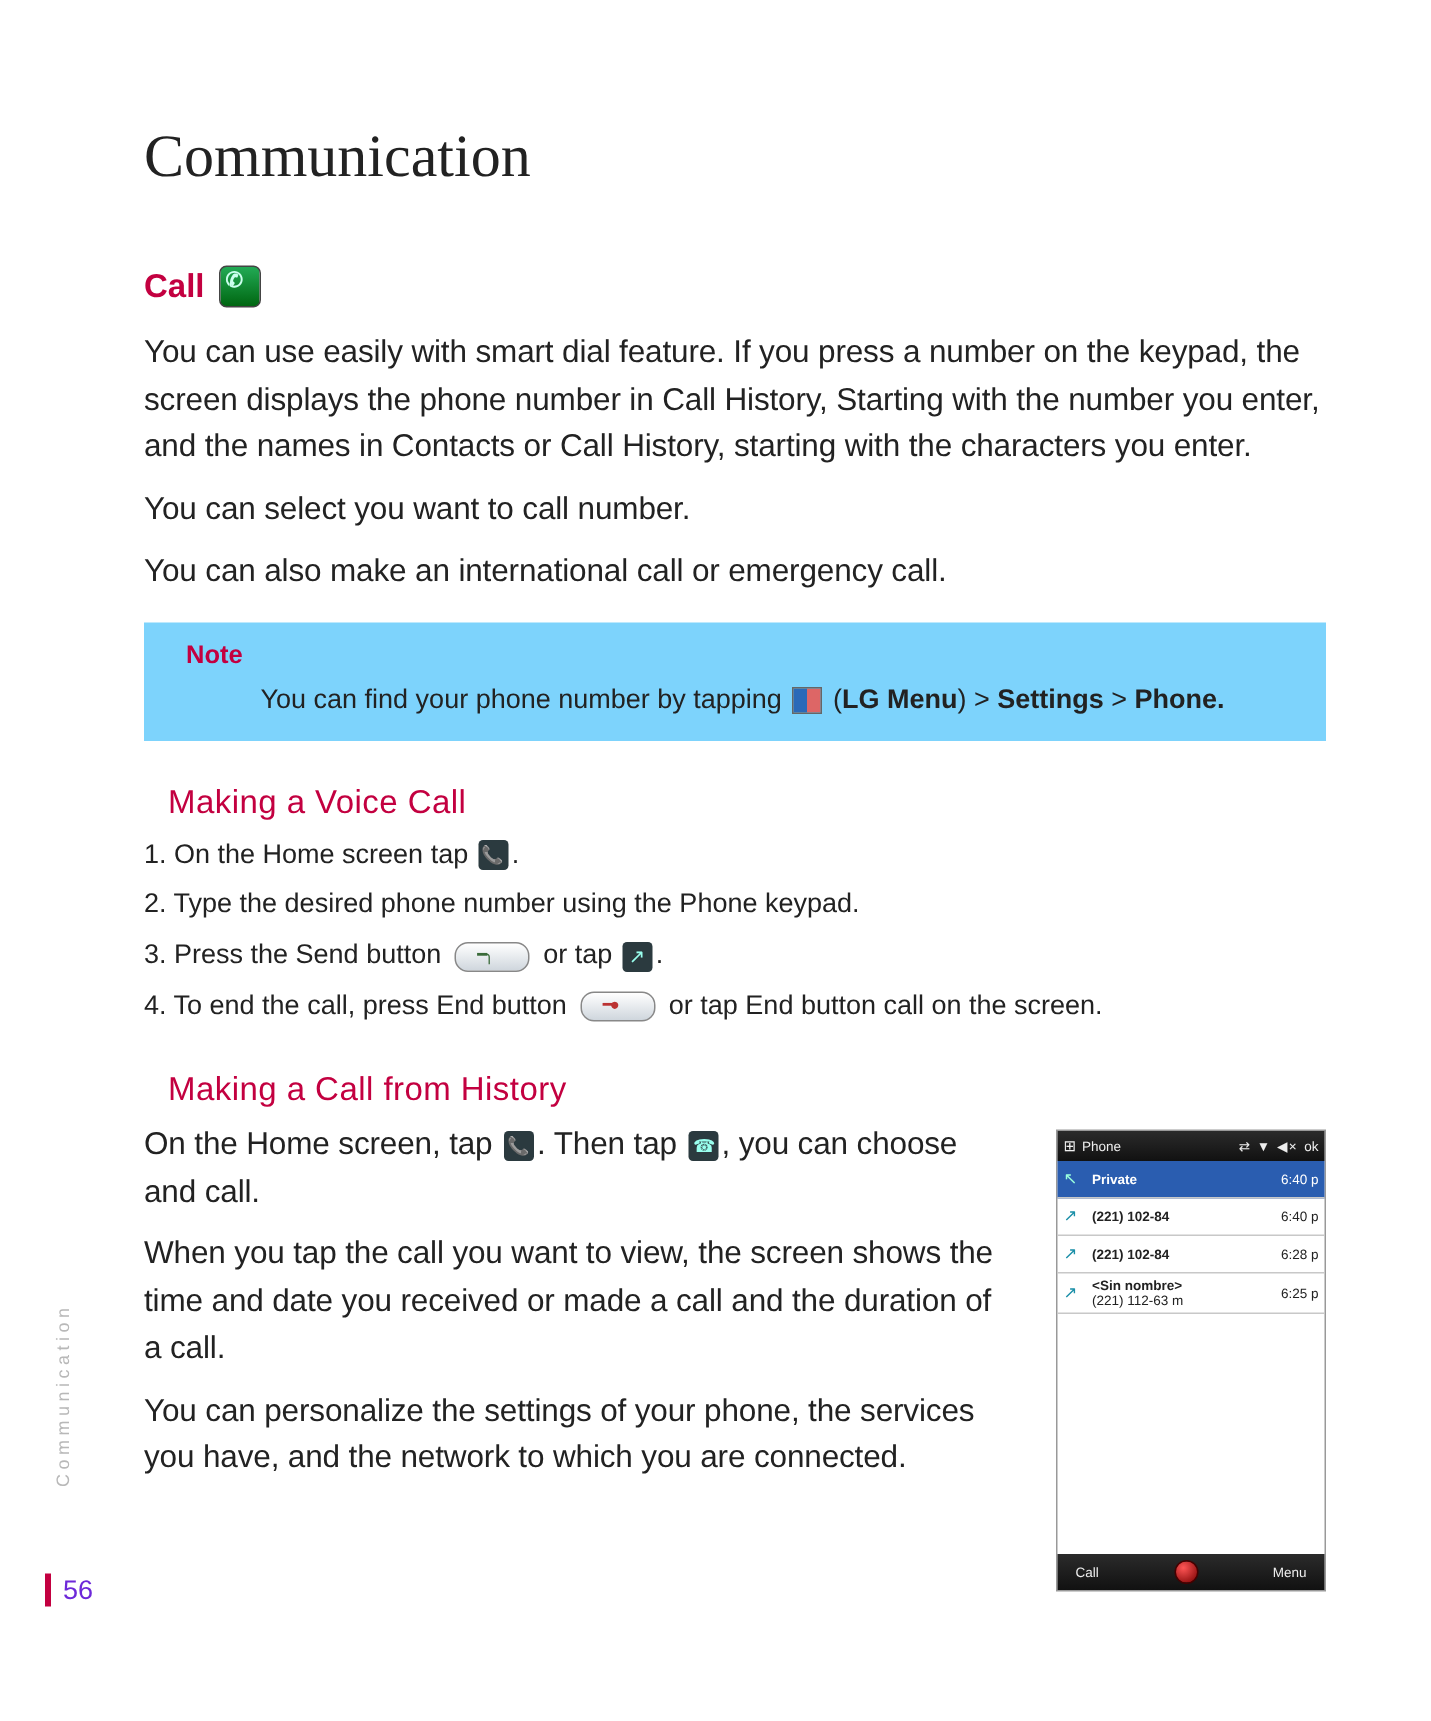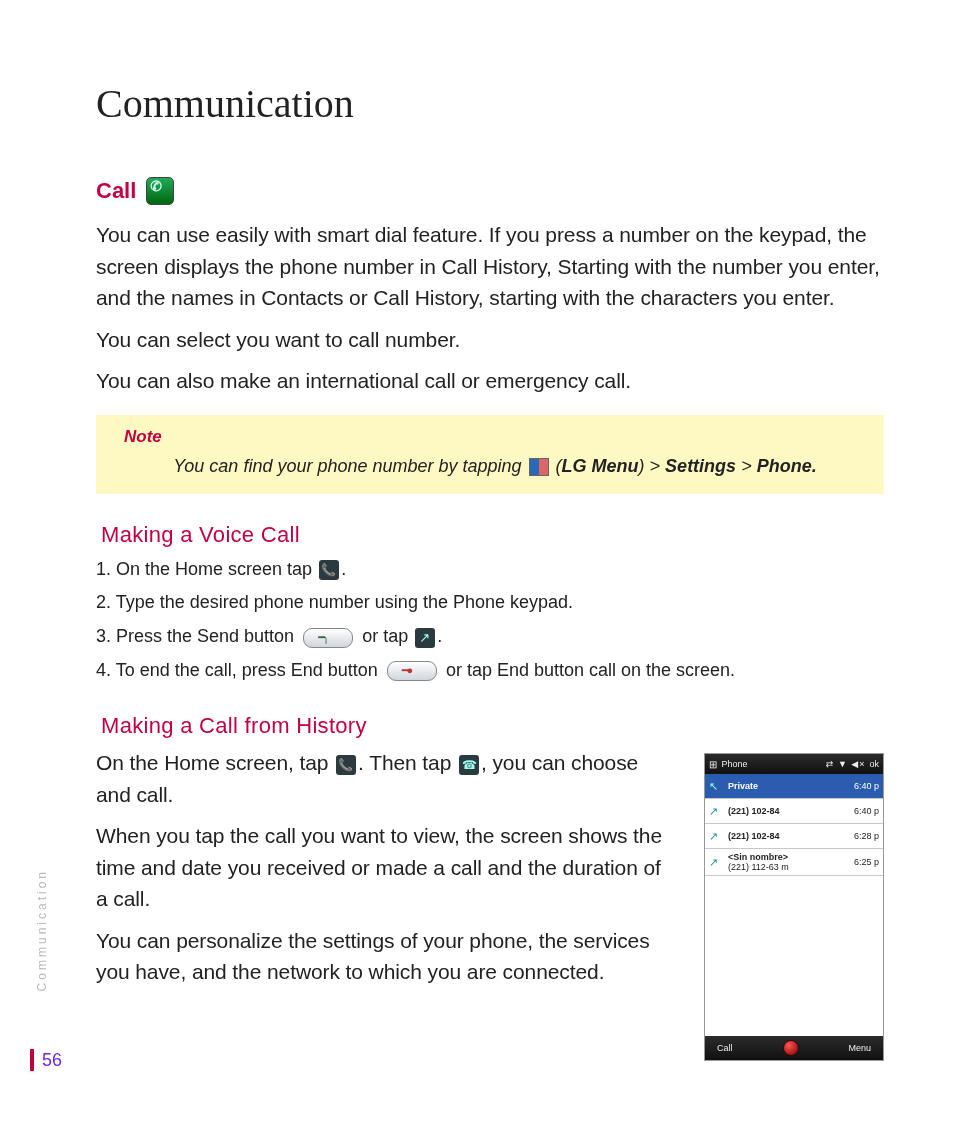--- a/index.html
+++ b/index.html
@@ -29,35 +29,34 @@
     color: #c30040;
     margin: 0 0 14px 0;
     display: flex;
     align-items: center;
     gap: 8px;
   }
   h3.subsection {
     font-size: 22px;
     font-weight: 400;
     color: #c30040;
-    margin: 28px 0 8px 5px;
+    margin: 28px 0 8px 16px;
     letter-spacing: 0.3px;
   }
   p.body {
     font-size: 21px;
     line-height: 1.5;
     margin: 0 0 10px 0;
     font-stretch: condensed;
     letter-spacing: -0.1px;
   }
   .note-box {
-    background: #fef9c3;
+    background: #7dd3fc;
     padding: 12px 18px 14px 28px;
     margin: 18px 0 12px 0;
-    font-style: italic;
   }
   .note-label {
     color: #c30040;
     font-weight: 700;
     font-size: 17px;
     margin-bottom: 6px;
   }
   .note-text {
     font-size: 18px;
     line-height: 1.5;

